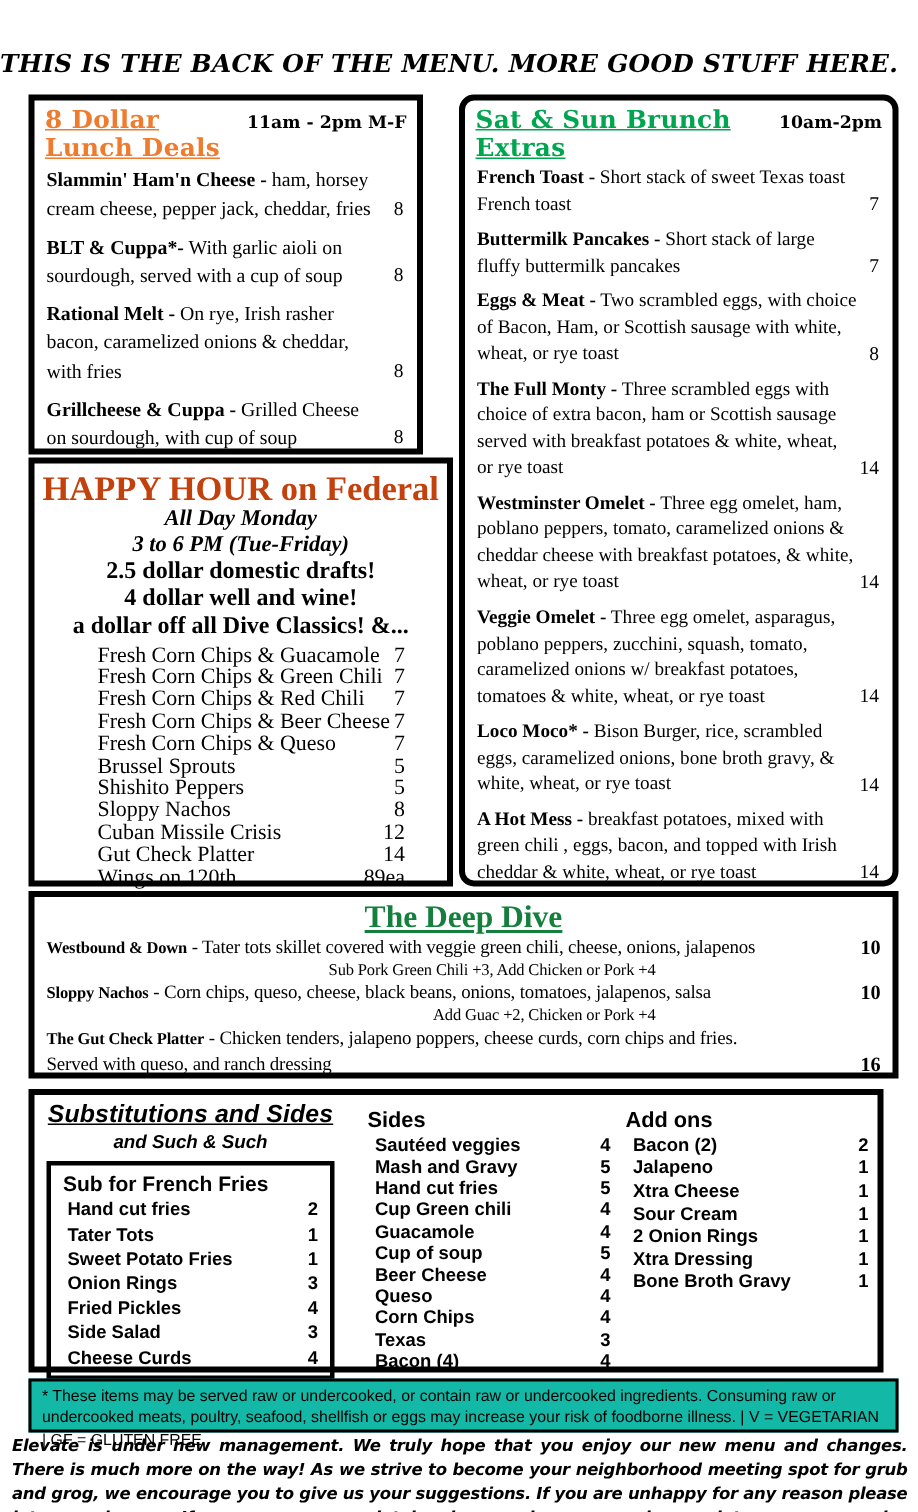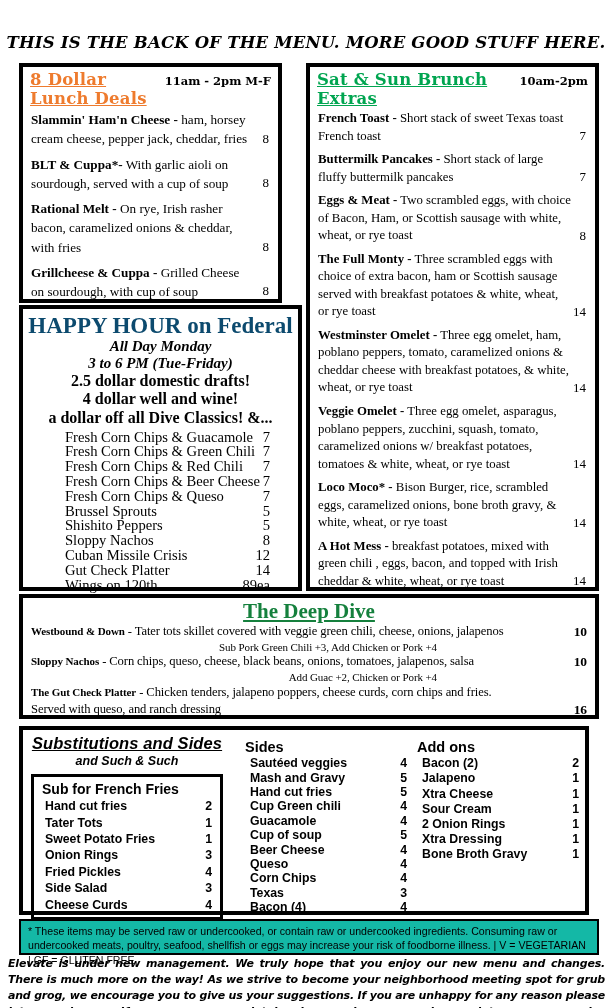--- a/index.html
+++ b/index.html
@@ -1,49 +1,49 @@
 <!DOCTYPE html>
 <html><head>
 <meta charset="utf-8">
 <style>
   html,body{margin:0;padding:0;background:#fff;}
   .page{position:relative;width:612px;height:1008px;background:#fff;overflow:hidden;
         font-family:"Liberation Serif",serif;color:#000;}
   .box{position:absolute;border:4px solid #000;background:#fff;box-sizing:border-box;}
 
   
-  .page-title{position:absolute;top:33px;left:0;width:612px;text-align:center;
+  .page-title{position:absolute;top:33px;left:0;width:612px;
     font-family:"DejaVu Serif",serif;font-style:italic;font-weight:bold;font-size:16.5px;letter-spacing:.2px;}
 
   
   .sec-head{display:flex;align-items:baseline;justify-content:space-between;padding:3px 7px 1px 7px;}
   .sec-title{font-family:"DejaVu Serif",serif;font-weight:bold;font-size:16.5px;text-decoration:underline;letter-spacing:.2px;}
   .sec-title.orange{color:#ee7b2e;}
   .sec-title.green{color:#00a550;}
   .sec-hours{font-family:"DejaVu Serif",serif;font-weight:bold;font-size:11.5px;white-space:nowrap;}
 
   
   .items{padding:1px 8px 0 8px;}
   .mi{position:relative;padding-right:15px;font-size:13px;line-height:1.44;margin:0 0 5px 0;}
   .lunch .mi{line-height:1.46;margin-bottom:6px;font-size:13.2px;}
   .brunch .mi{font-size:12.8px;line-height:1.37;margin-bottom:6px;}
   .mi-name{font-weight:bold;}
   .mi-price{position:absolute;right:1px;bottom:0;font-size:13px;}
 
   
   .lunch{left:19px;top:63px;width:263px;height:240px;}
-  .brunch{left:306px;top:63px;width:293px;height:528px;}
+  .brunch{left:306px;top:63px;width:293px;height:528px;border-radius:10px;}
   .happy{left:19px;top:305px;width:283px;height:286px;text-align:center;}
   .deep{left:19px;top:594px;width:580px;height:125px;}
   .bottom{left:19px;top:726px;width:570px;height:189px;}
   .footnote{left:19px;top:919px;width:580px;height:36px;border:2px solid #000;padding:3px 7px;
     font-family:"Liberation Sans",sans-serif;font-size:10.6px;line-height:1.35;position:absolute;box-sizing:border-box;background:#14b8a6;}
 
   
-  .hh-title{color:#0c4a6e;font-weight:bold;font-size:23px;margin-top:4px;line-height:1.1;}
+  .hh-title{color:#c2410c;font-weight:bold;font-size:23px;margin-top:4px;line-height:1.1;}
   .hh-ital{font-weight:bold;font-style:italic;font-size:15px;line-height:1.12;}
   .hh-bold{font-weight:bold;font-size:16px;line-height:1.16;}
   .hh-bold.first{}
   .hh-list{margin-top:2px;padding:0 28px 0 42px;text-align:left;}
   .hh-row{display:flex;justify-content:space-between;font-size:14.6px;line-height:14.8px;text-align:center;}
 
   
   .dd-title{text-align:center;color:#15803d;font-weight:bold;font-size:21px;text-decoration:underline;line-height:1.1;margin-top:2px;}
   .dd-item{padding:0 8px;letter-spacing:-0.1px;}
   .dd-line{font-size:12.6px;line-height:1.4;}

